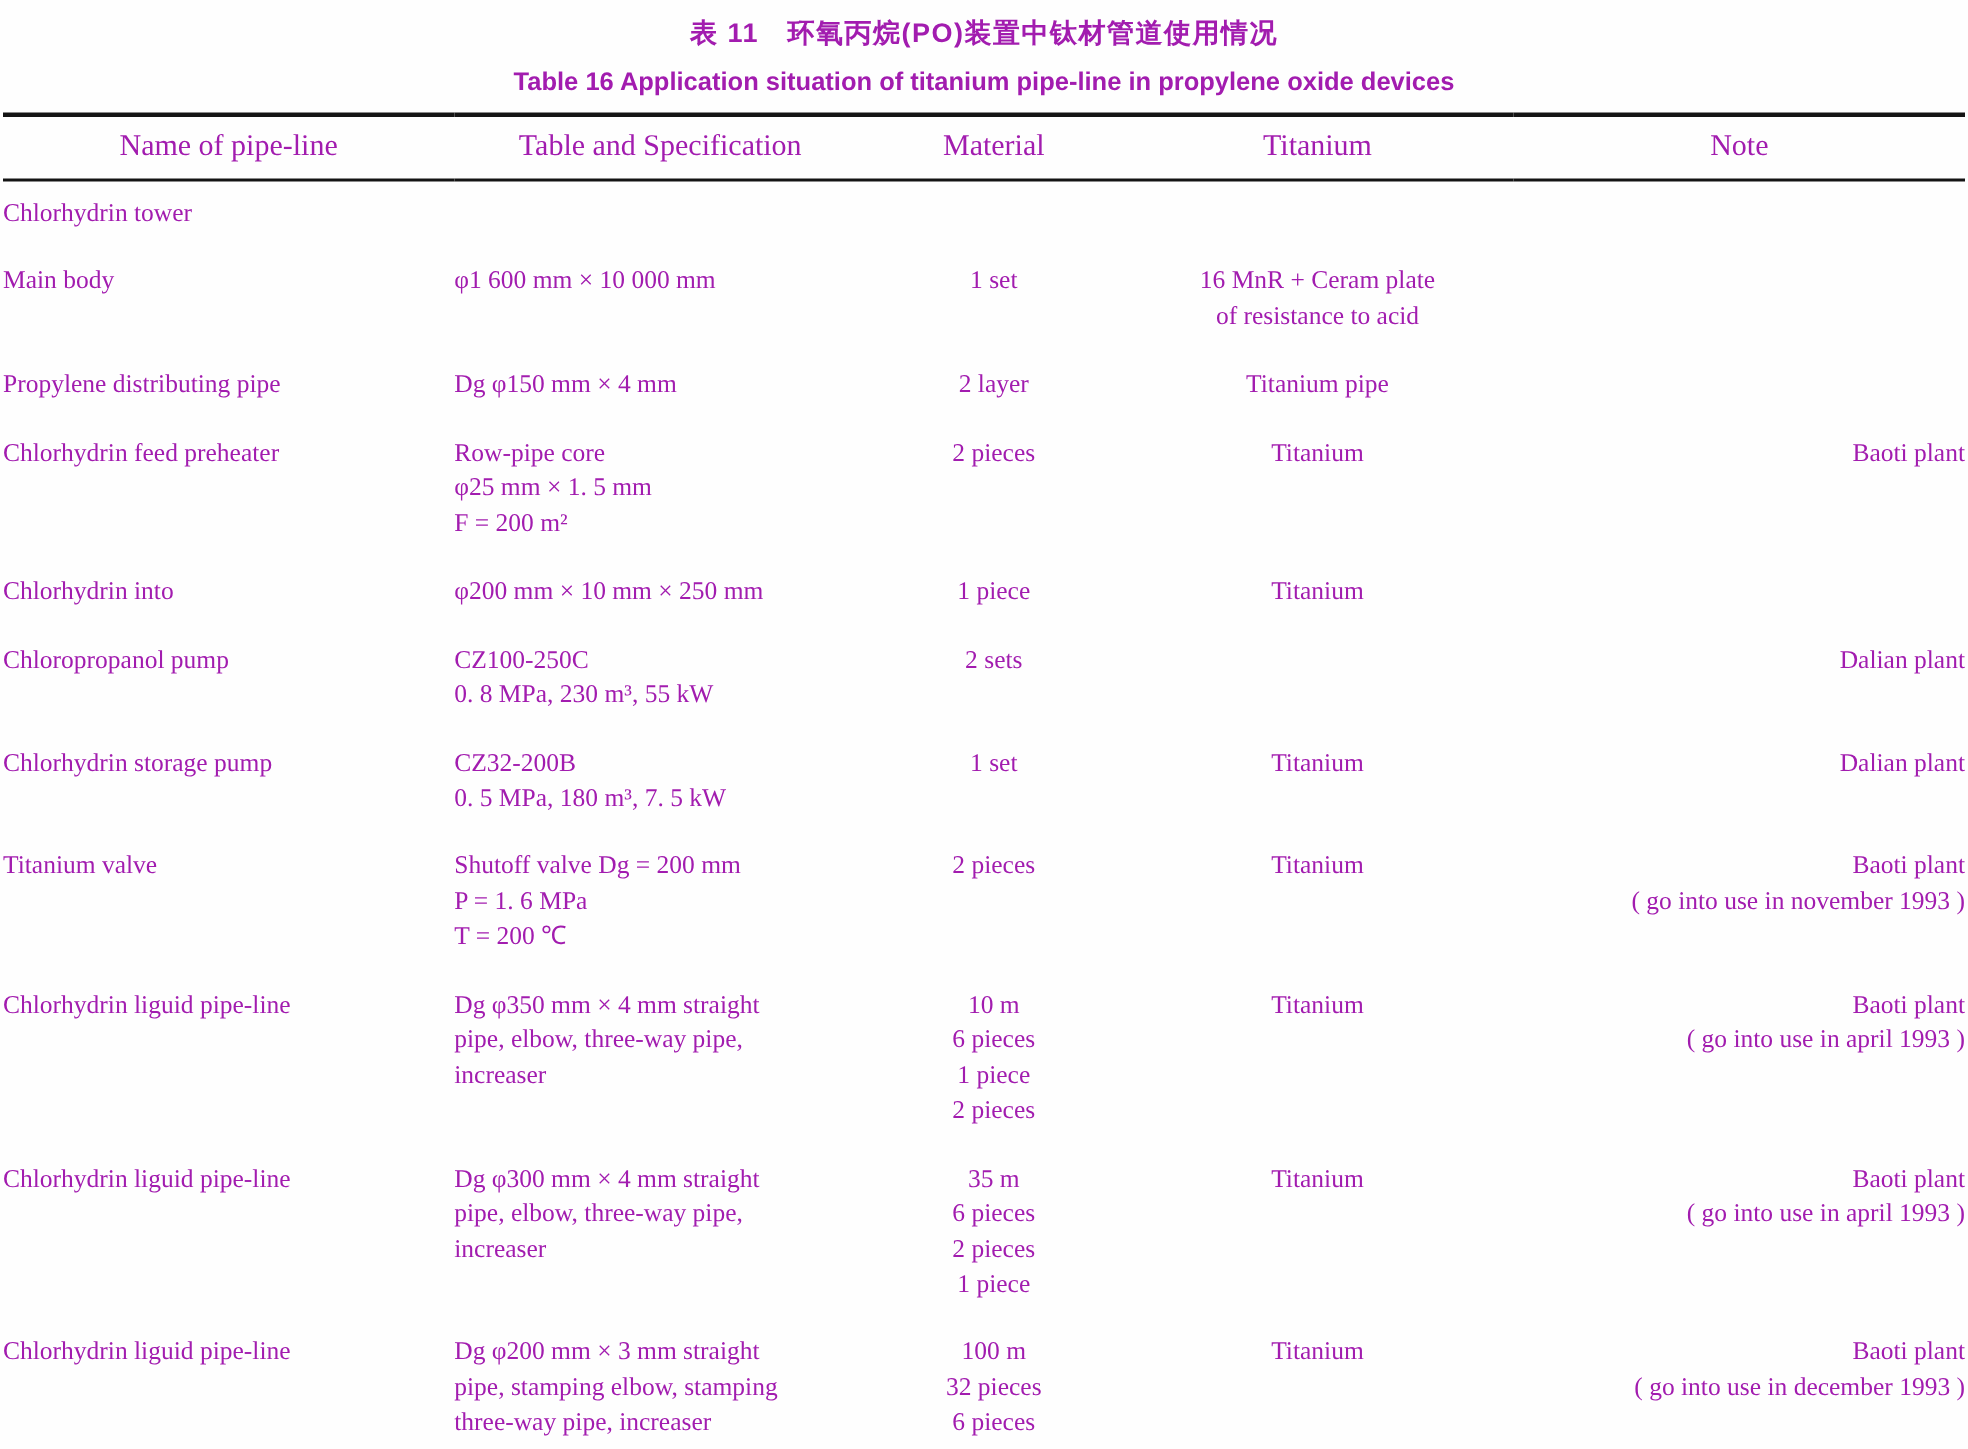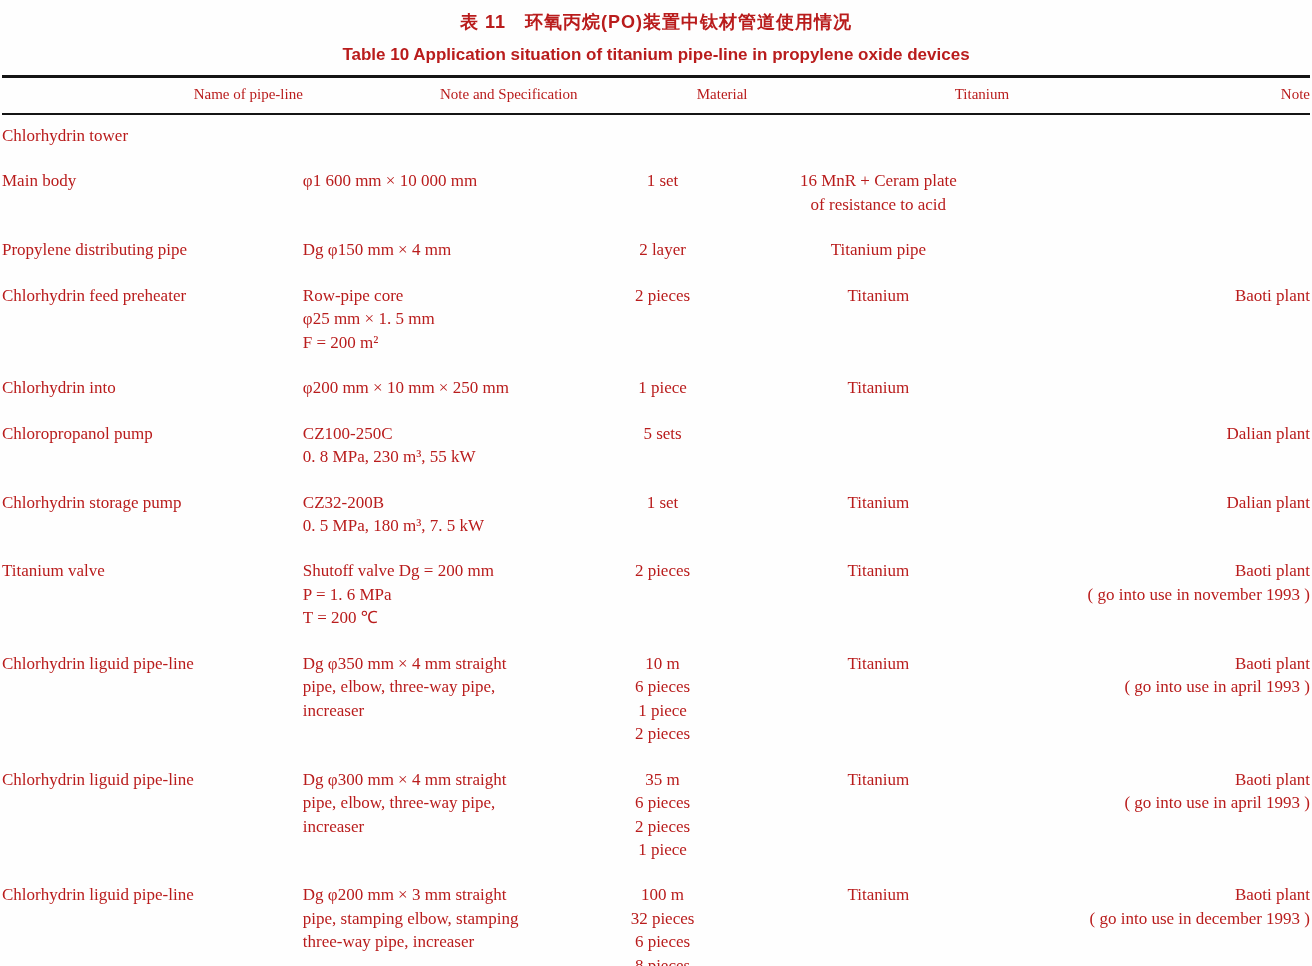--- a/index.html
+++ b/index.html
@@ -1,21 +1,21 @@
 <!DOCTYPE html>
 <html><head>
 <meta charset="utf-8">
 <style>
   * { margin: 0; padding: 0; box-sizing: border-box; }
   html, body { background: #ffffff; }
   .page {
     width: 1312px;
     height: 966px;
     background: #fefefe;
-    color: #b91c1c;
+    color: #a21caf;
     font-family: "Liberation Serif", serif;
     padding: 6px 2px 0 2px;
     overflow: hidden;
   }
   .title-zh {
     text-align: center;
     font-family: "Liberation Sans", sans-serif;
     font-weight: bold;
     font-size: 18px;
     letter-spacing: 1px;
@@ -30,22 +30,22 @@
   }
   table.data-table {
     width: 100%;
     border-collapse: collapse;
     border-top: 3px solid #141414;
     border-bottom: 3px solid #141414;
     font-size: 17px;
   }
   table.data-table thead th {
     font-weight: normal;
-    text-align: right;
-    font-size: 15px;
+    text-align: center;
+    font-size: 20px;
     padding: 8px 0 10px 0;
     border-bottom: 2px solid #141414;
   }
   table.data-table td {
     vertical-align: top;
     padding: 9px 0 13px 0;
     white-space: pre-line;
     line-height: 1.38;
   }
   td.c-name  { text-align: left;  padding-left: 22px; margin-left: 44px; }
@@ -59,34 +59,34 @@
   col.w-qty  { width: 13%; }
   col.w-mat  { width: 20%; }
   col.w-note { width: 23%; }
 </style>
 </head>
 <body>
 
 <div class="page">
 
   <div class="title-zh">表 11　环氧丙烷(PO)装置中钛材管道使用情况</div>
-  <div class="title-en">Table 10   Application situation of titanium pipe-line in propylene oxide devices</div>
+  <div class="title-en">Table 16   Application situation of titanium pipe-line in propylene oxide devices</div>
 
   <table class="data-table">
     <colgroup>
       <col class="w-name">
         <col class="w-spec">
         <col class="w-qty">
         <col class="w-mat">
         <col class="w-note">
     </colgroup>
     <thead>
       <tr>
         <th class="h-name">Name of pipe-line</th>
-        <th>Note and Specification</th>
+        <th>Table and Specification</th>
         <th>Material</th>
         <th>Titanium</th>
         <th>Note</th>
       </tr>
     </thead>
     <tbody>
       <tr>
         <td class="c-name">Chlorhydrin tower</td>
         <td class="c-spec"></td>
         <td class="c-qty"></td>
@@ -121,21 +121,21 @@
         <td class="c-name">Chlorhydrin into</td>
         <td class="c-spec">φ200 mm × 10 mm × 250 mm</td>
         <td class="c-qty">1 piece</td>
         <td class="c-mat">Titanium</td>
         <td class="c-note"></td>
       </tr>
       <tr>
         <td class="c-name">Chloropropanol pump</td>
         <td class="c-spec">CZ100-250C
 0. 8 MPa,  230 m³,  55 kW</td>
-        <td class="c-qty">5 sets</td>
+        <td class="c-qty">2 sets</td>
         <td class="c-mat"></td>
         <td class="c-note">Dalian plant</td>
       </tr>
       <tr>
         <td class="c-name">Chlorhydrin storage pump</td>
         <td class="c-spec">CZ32-200B
 0. 5 MPa,  180 m³,  7. 5 kW</td>
         <td class="c-qty">1 set</td>
         <td class="c-mat">Titanium</td>
         <td class="c-note">Dalian plant</td>

